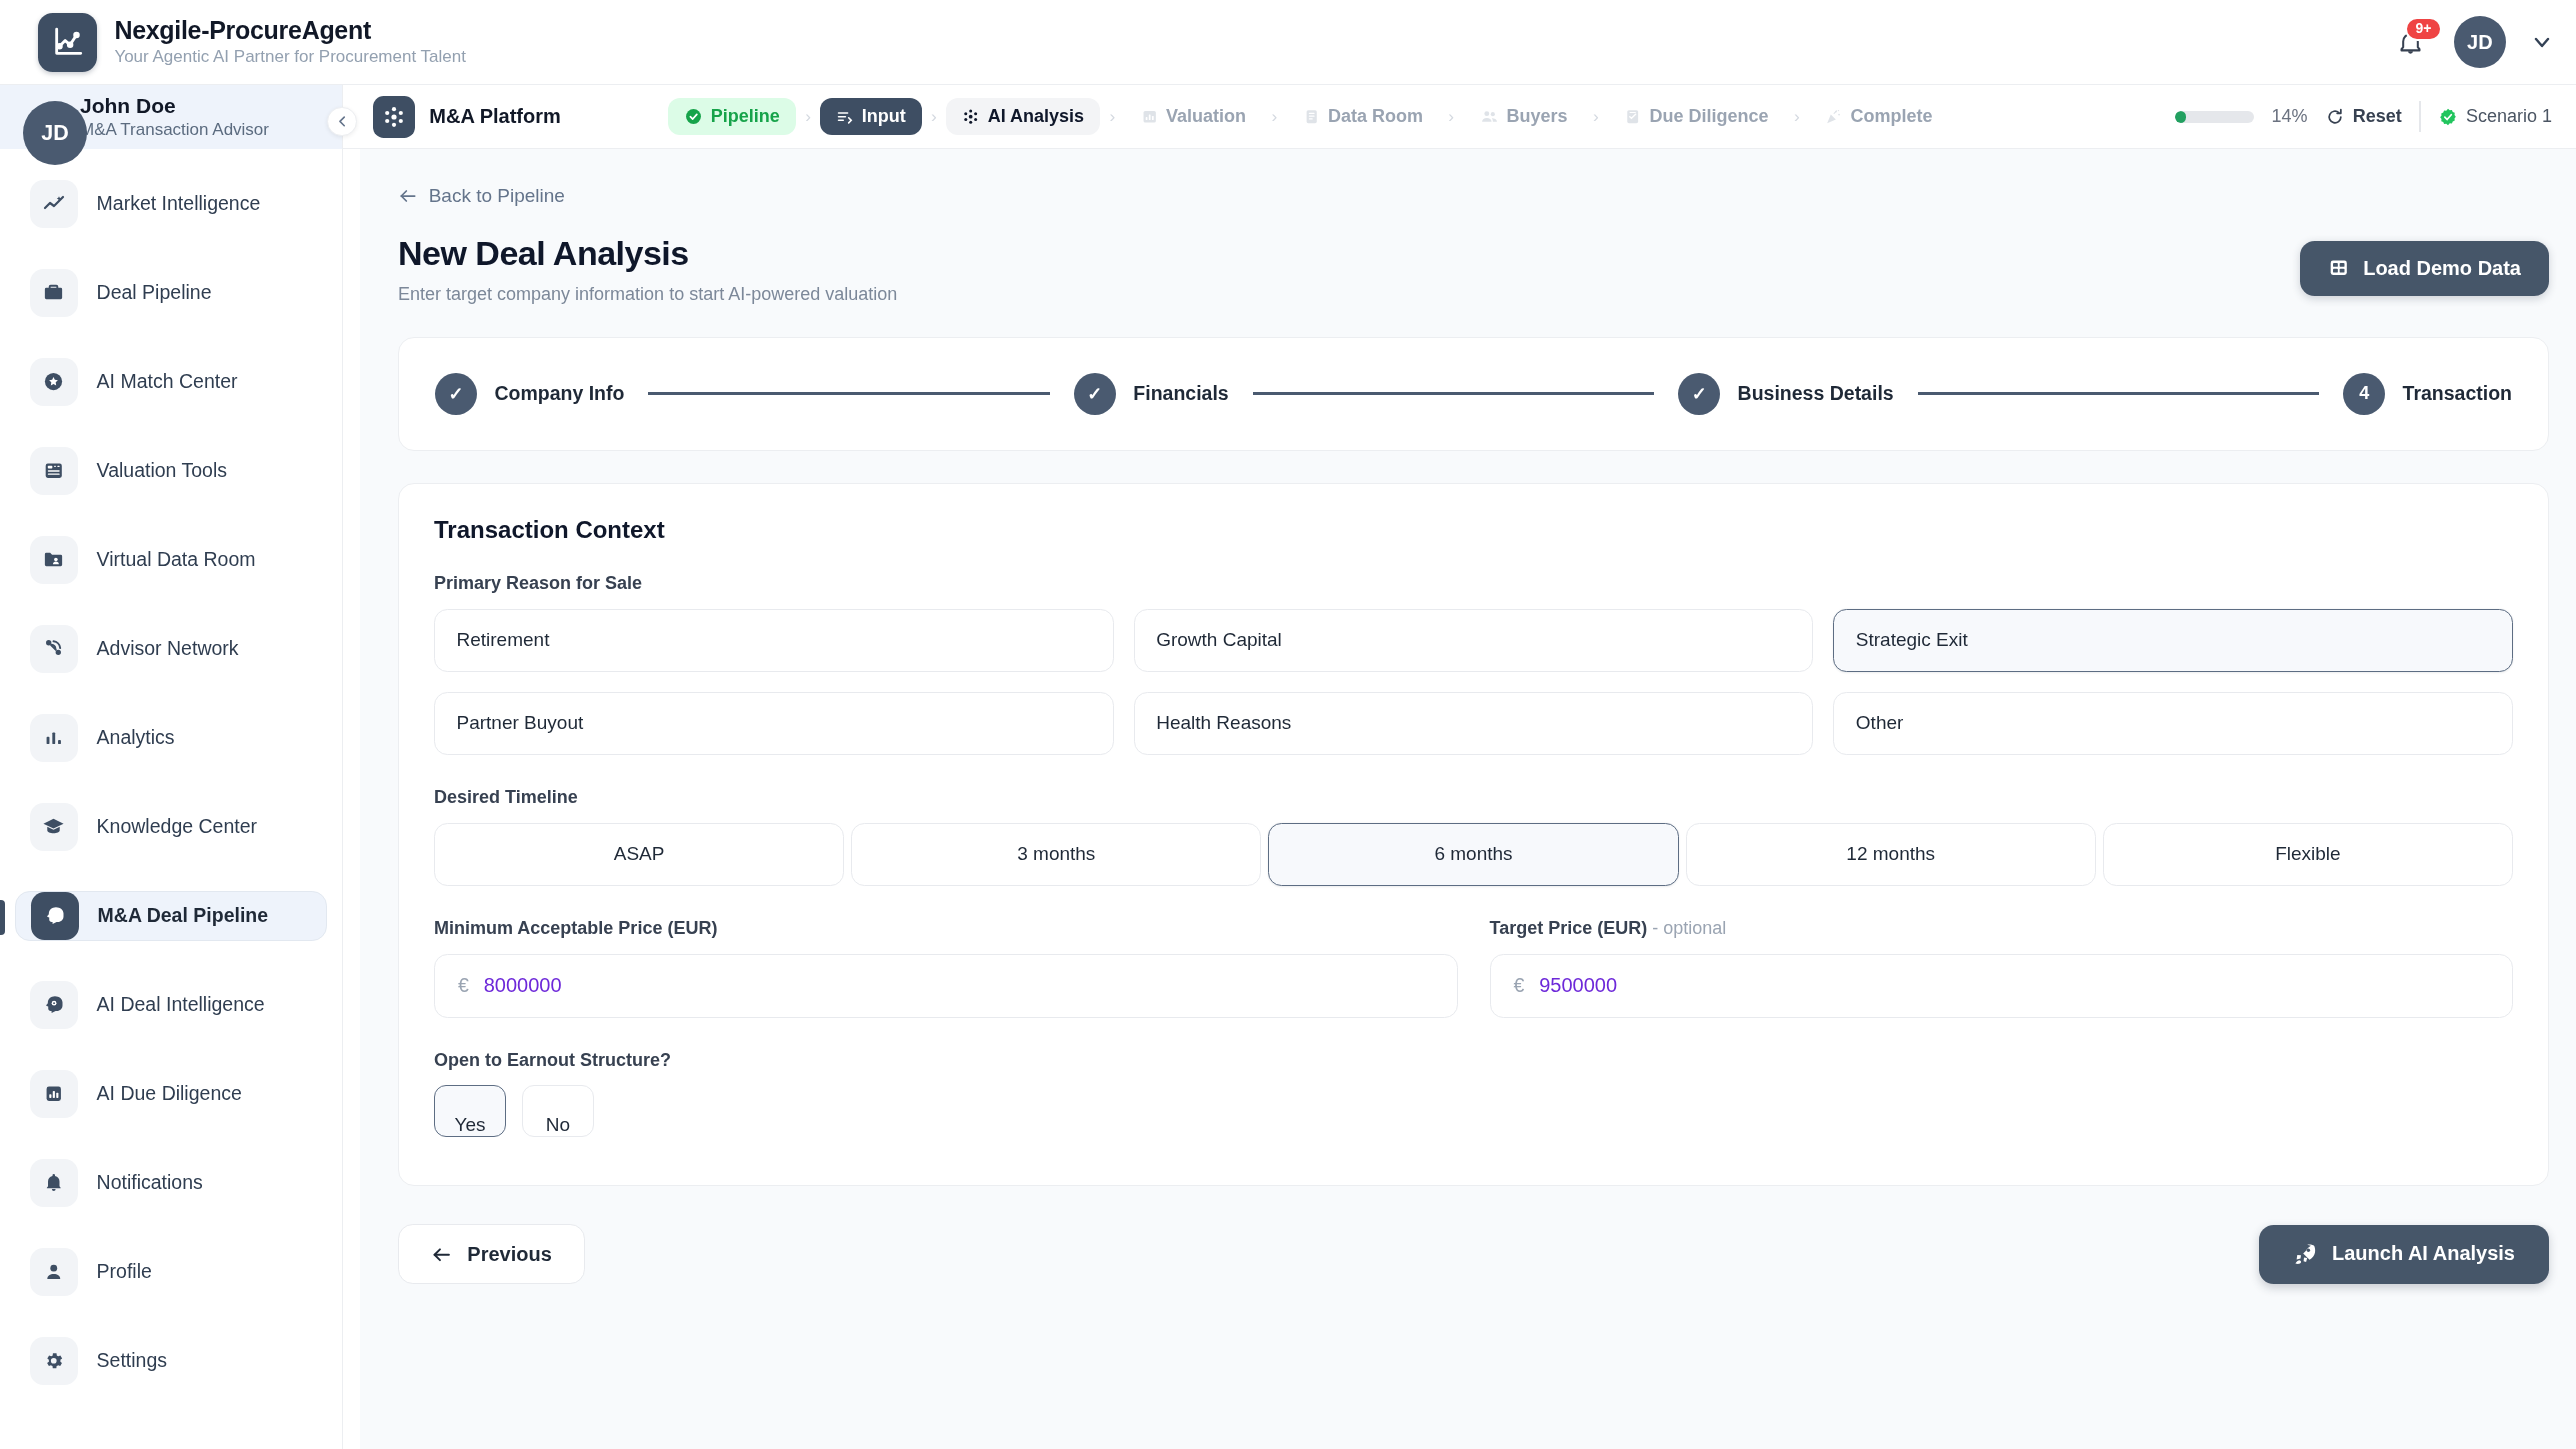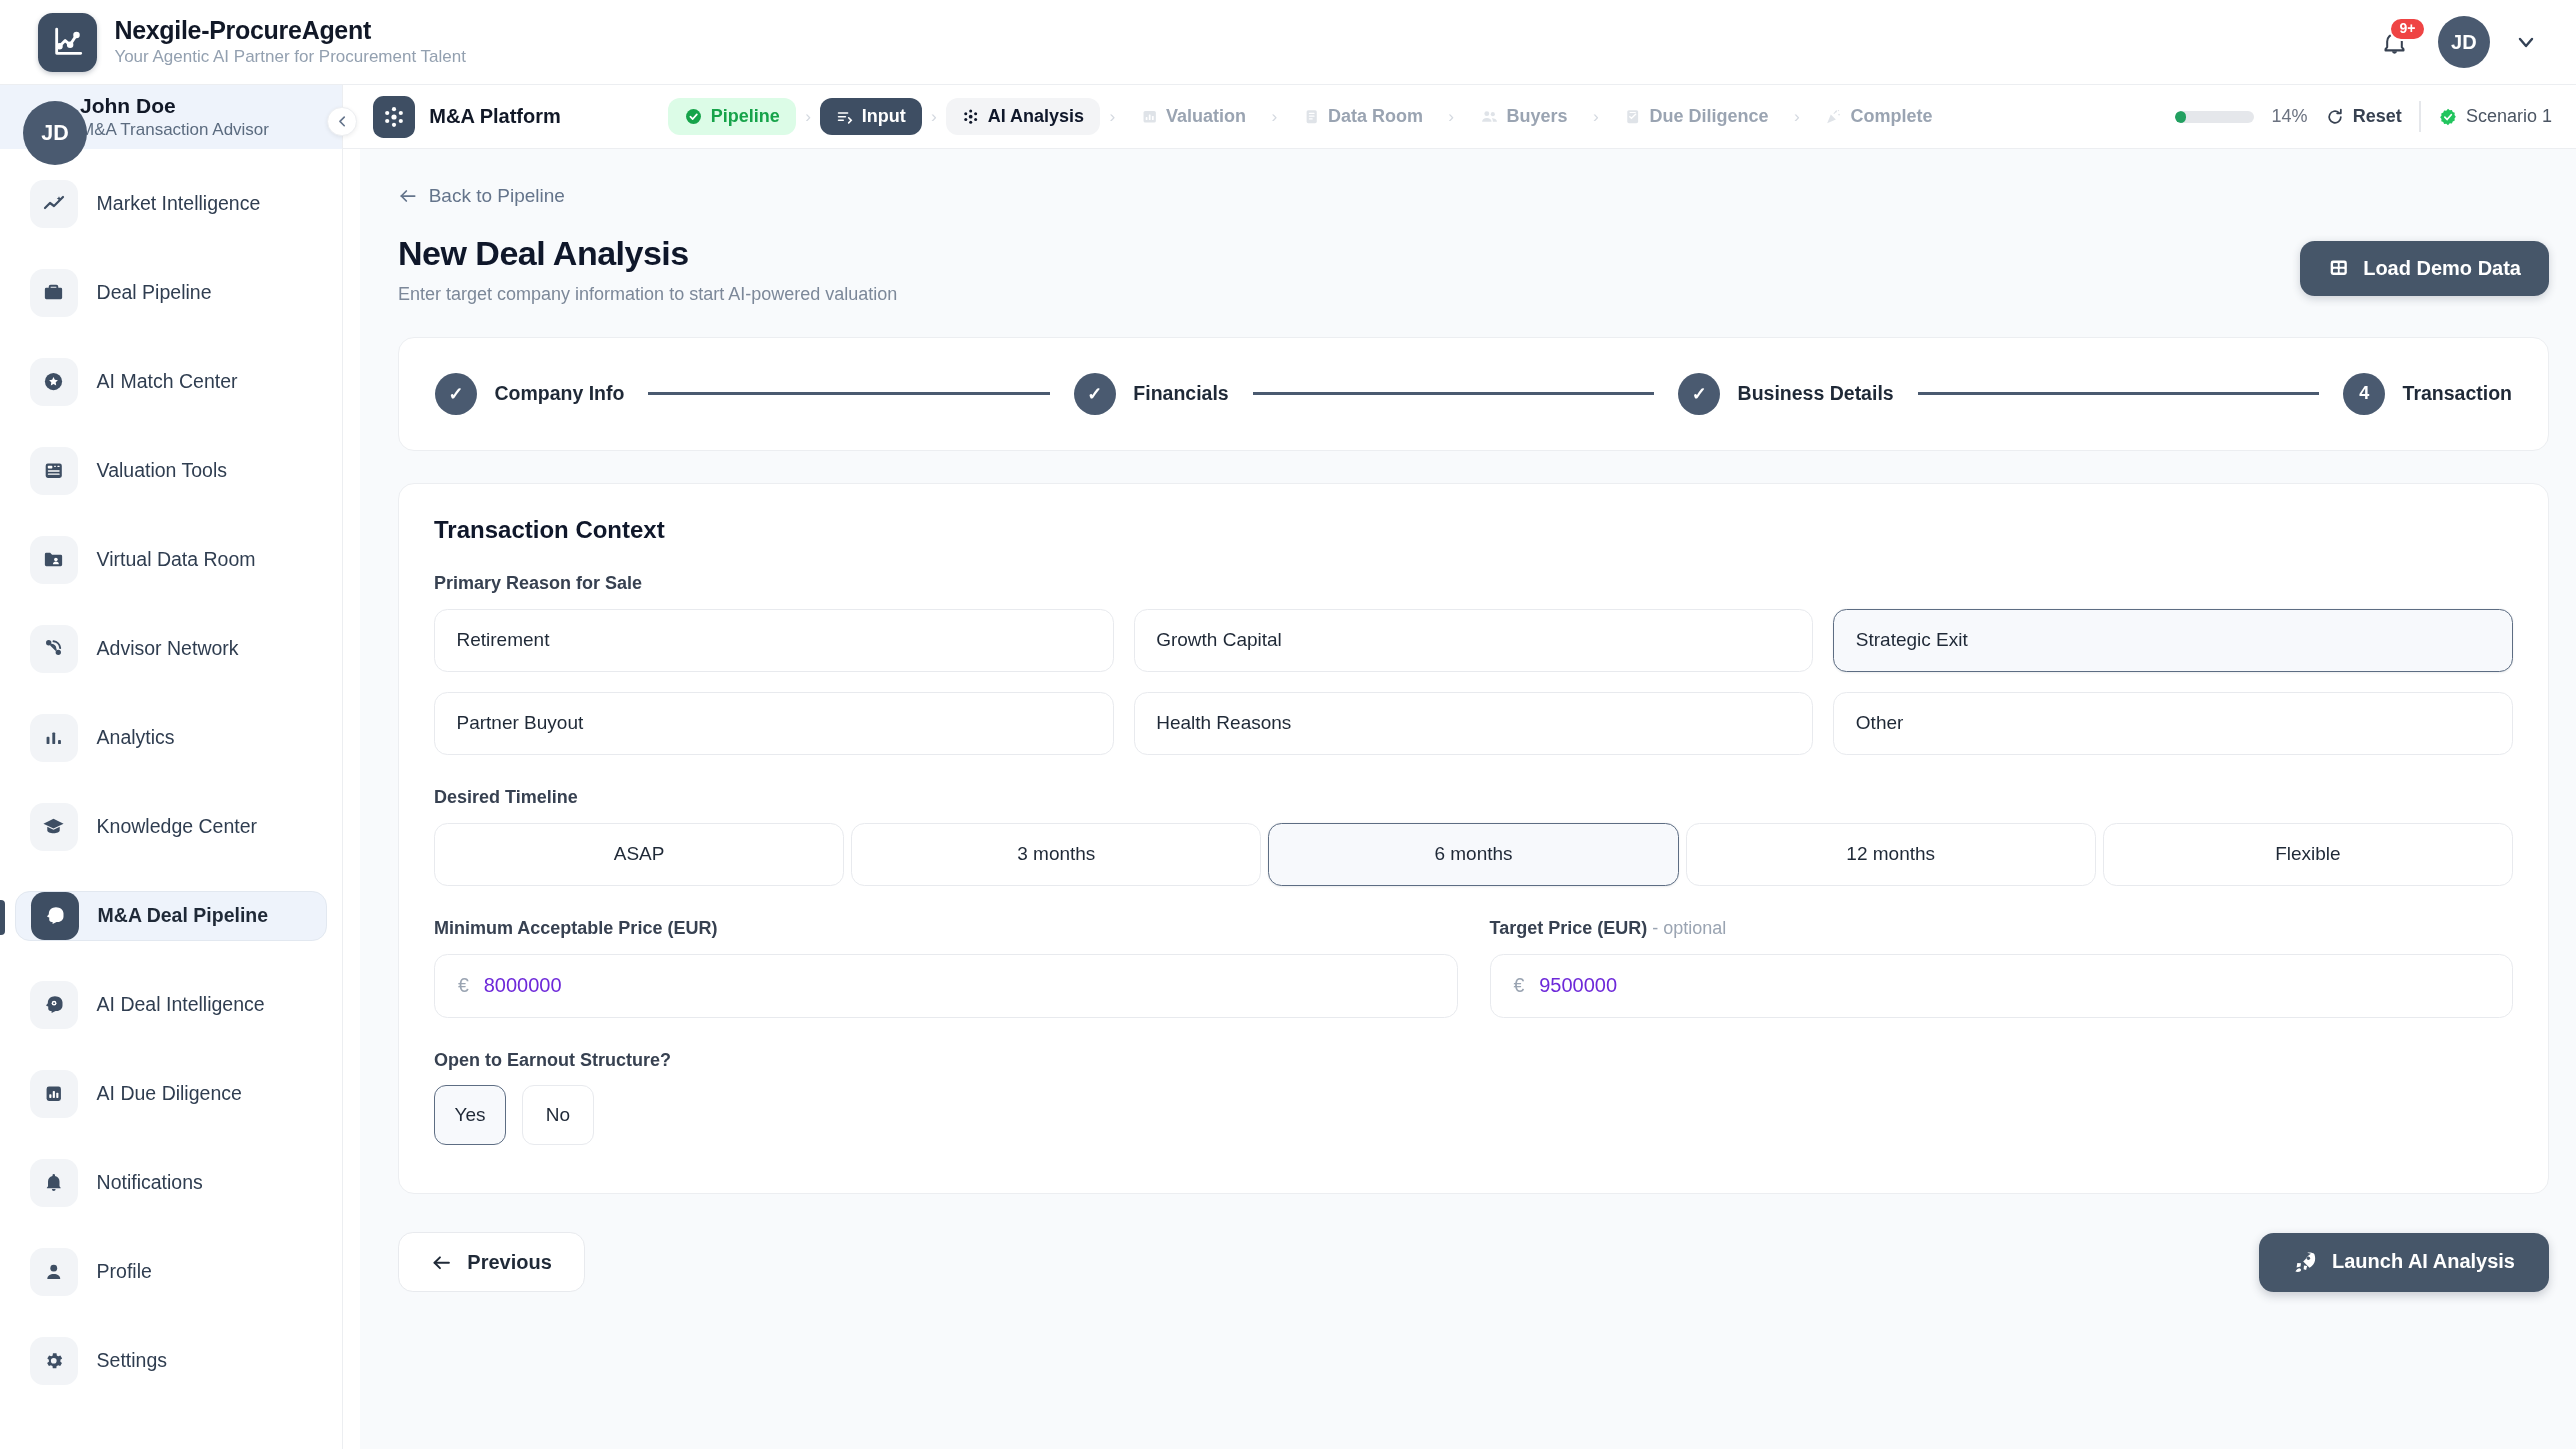--- a/index.html
+++ b/index.html
@@ -10,21 +10,21 @@
     overflow: hidden;
   }
   body { position: relative; }
 
   
   .appbar {
     position: absolute; top: 0; left: 0; width: 2576px; height: 85px;
     background: #ffffff;
     border-bottom: 1.3px solid #eceef1;
     display: flex; align-items: center;
-    padding: 0 38px 0 38px;
+    padding: 0 22px 0 38px;
   }
   .brand { display: flex; align-items: center; gap: 17.4px; }
   .brand-logo {
     width: 59px; height: 59px; border-radius: 14.8px;
     background: #3e4e63;
     display: flex; align-items: center; justify-content: center;
     box-shadow: 0 2px 5.4px rgba(40,52,70,.25);
   }
   .brand-text .brand-title {
     font-size: 25px; font-weight: 700; color: #111827; letter-spacing: -0.3px;
@@ -218,22 +218,22 @@
   .money-wrap {
     border: 1.3px solid #e8eaee; border-radius: 13.4px; background: #ffffff;
     height: 64px; display: flex; align-items: center; padding: 0 23px; gap: 14.8px;
   }
   .money-sym { font-size: 19.5px; color: #9aa4b2; }
   .money-val { font-size: 20px; color: #6d28d9; }
 
   .yn-row { display: flex; gap: 16px; }
   .yn-btn {
     border: 1.3px solid #e8eaee; border-radius: 12px; background: #ffffff;
-    height: 60px; min-width: 72px;
-    display:flex; align-items:center; justify-content:center;
+    height: 52px; min-width: 72px;
+    display:flex; align-items:flex-end; justify-content:center;
     font-size: 19px; color: #1f2937;
   }
   .yn-btn.selected { border-color: #5d6d83; background: #f7f9fc; }
   .mt-48 { margin-top: 32px; }
   .mt-44 { margin-top: 29.5px; }
 
   
   .footer-row { display: flex; align-items: center; margin-top: 38px; }
   .prev-btn {
     display: flex; align-items: center; gap: 14.8px;

